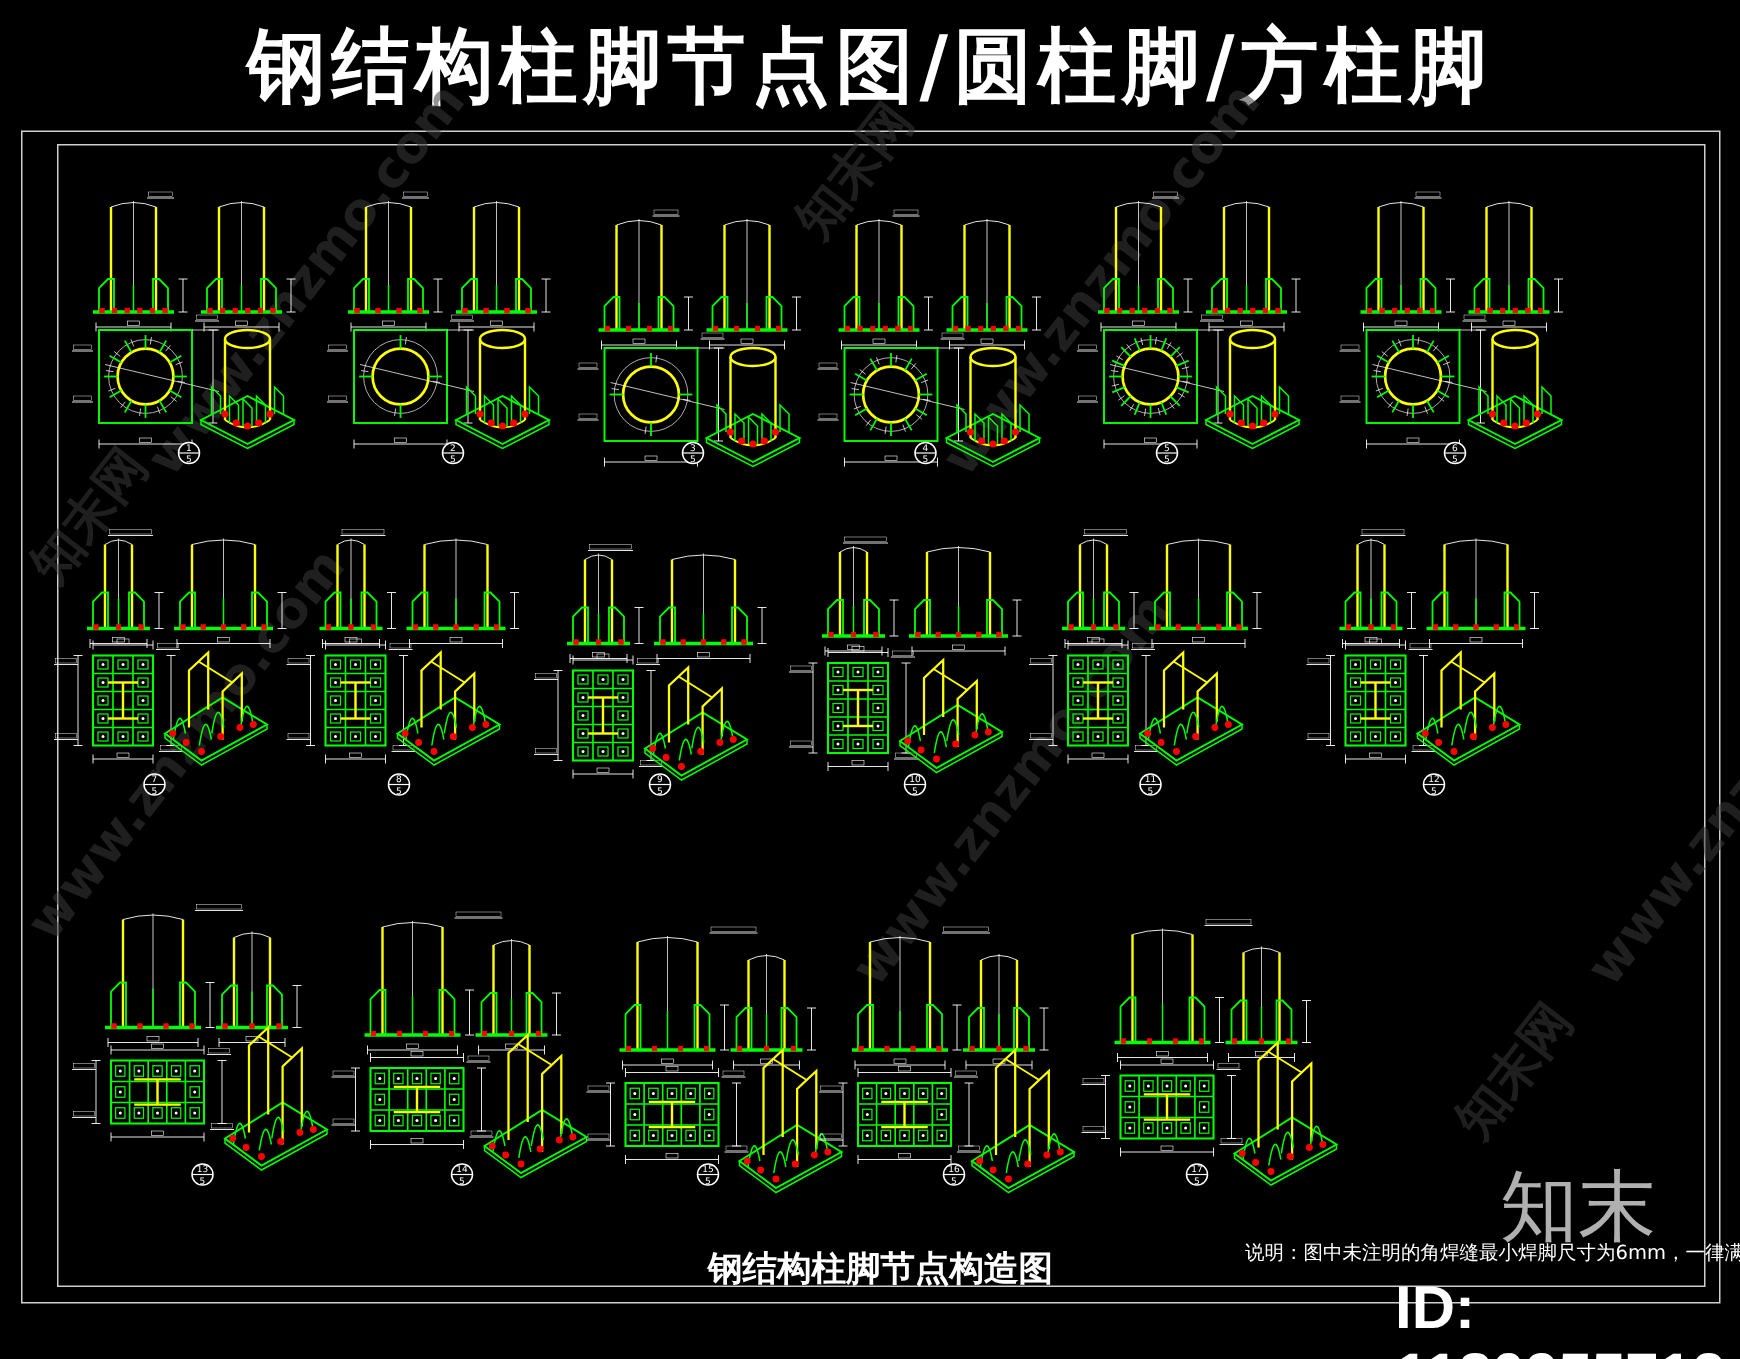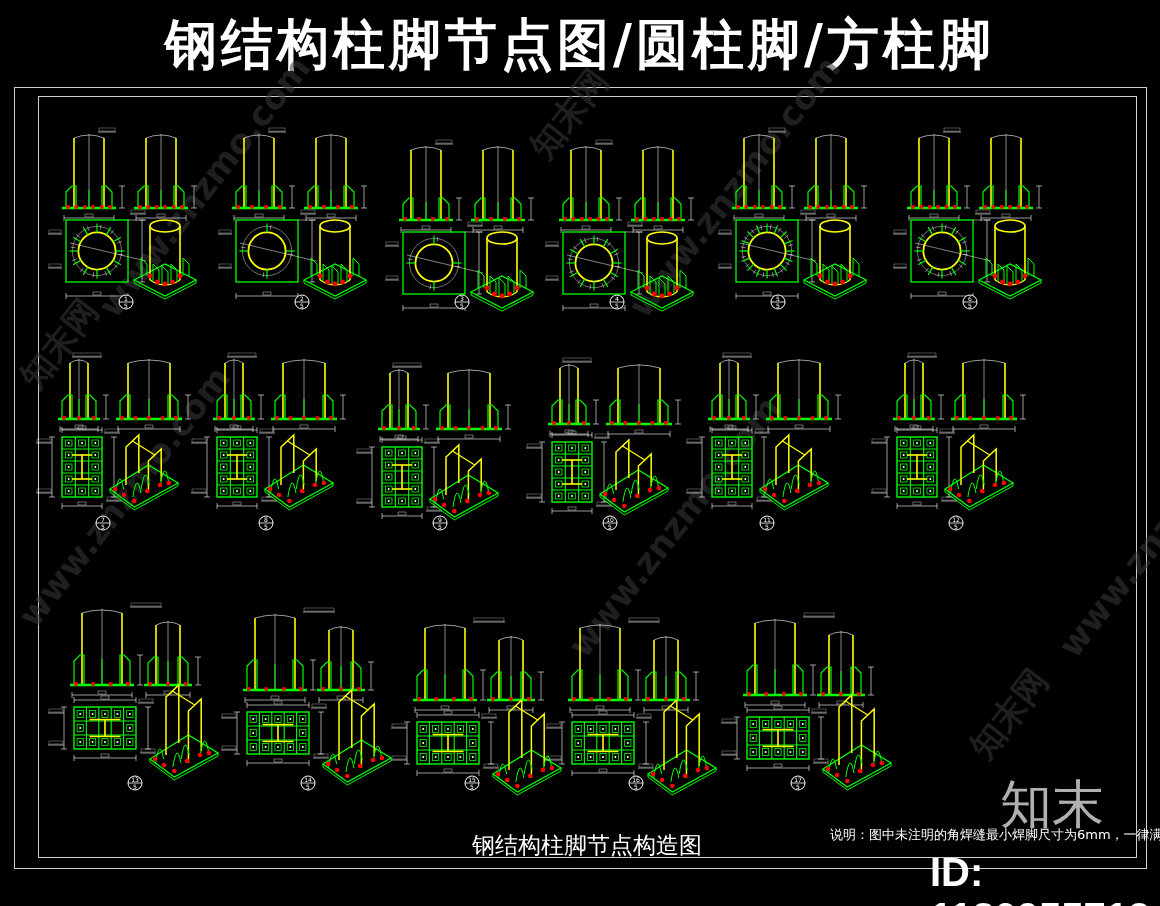--- a/index.html
+++ b/index.html
@@ -1,20 +1,20 @@
 <!DOCTYPE html>
 <html><head>
 <meta charset="utf-8">
 <style>
   html,body{margin:0;padding:0;background:#000;}
   body{width:1160px;height:906px;position:relative;overflow:hidden;font-family:"DejaVu Sans",sans-serif;}
   .title{position:absolute;left:0;top:10px;width:1160px;text-align:center;color:#fff;font-size:52px;font-weight:bold;letter-spacing:4px;font-family:"DejaVu Serif",serif;transform:scaleY(1.05);}
   .frame-outer{position:absolute;left:14px;top:87px;width:1133px;height:782px;border:1.5px solid #cfcfcf;box-sizing:border-box;}
   .frame-inner{position:absolute;left:38px;top:96px;width:1099px;height:762px;border:1.5px solid #cfcfcf;box-sizing:border-box;}
-  .caption{position:absolute;left:472px;top:830px;color:#fff;font-size:23px;font-family:"DejaVu Sans",sans-serif;}
+  .caption{position:absolute;left:472px;top:830px;color:#fff;font-size:23px;font-family:"DejaVu Sans",sans-serif;font-weight:bold;}
   .note{position:absolute;left:830px;top:826px;color:#fff;font-size:13px;white-space:nowrap;}
   .id-text{position:absolute;left:930px;top:850px;color:#fff;font-size:40px;font-weight:bold;font-family:"Liberation Sans",sans-serif;letter-spacing:0px;}
   .brand{position:absolute;left:1000px;top:770px;color:#cfcfcf;font-size:52px;opacity:0.85;font-family:"DejaVu Sans",sans-serif;}
   .wm{position:absolute;color:#3a3a3a;font-size:34px;font-weight:bold;white-space:nowrap;transform-origin:left top;opacity:0.55;pointer-events:none;}
   svg.drawing{position:absolute;left:0;top:0;}
   .callout-num{font-size:6px;fill:#fff;font-family:"DejaVu Sans",sans-serif;}
 </style>
 </head>
 <body>
 

